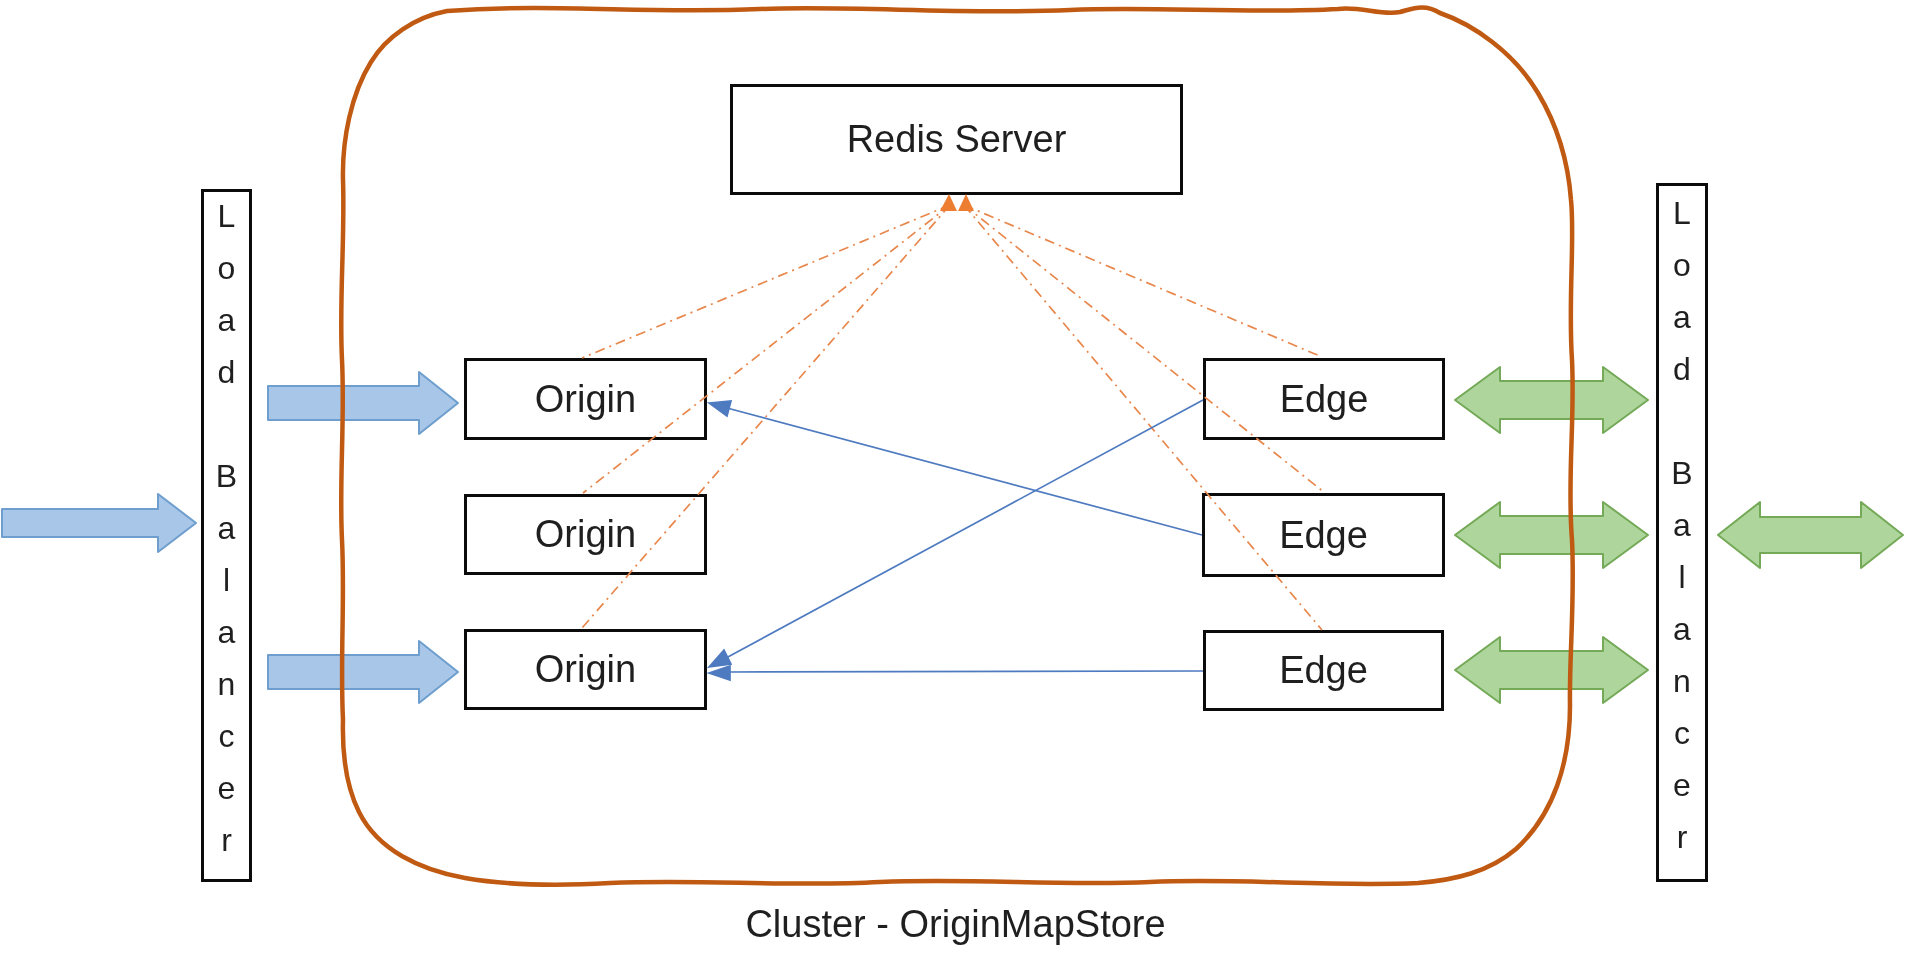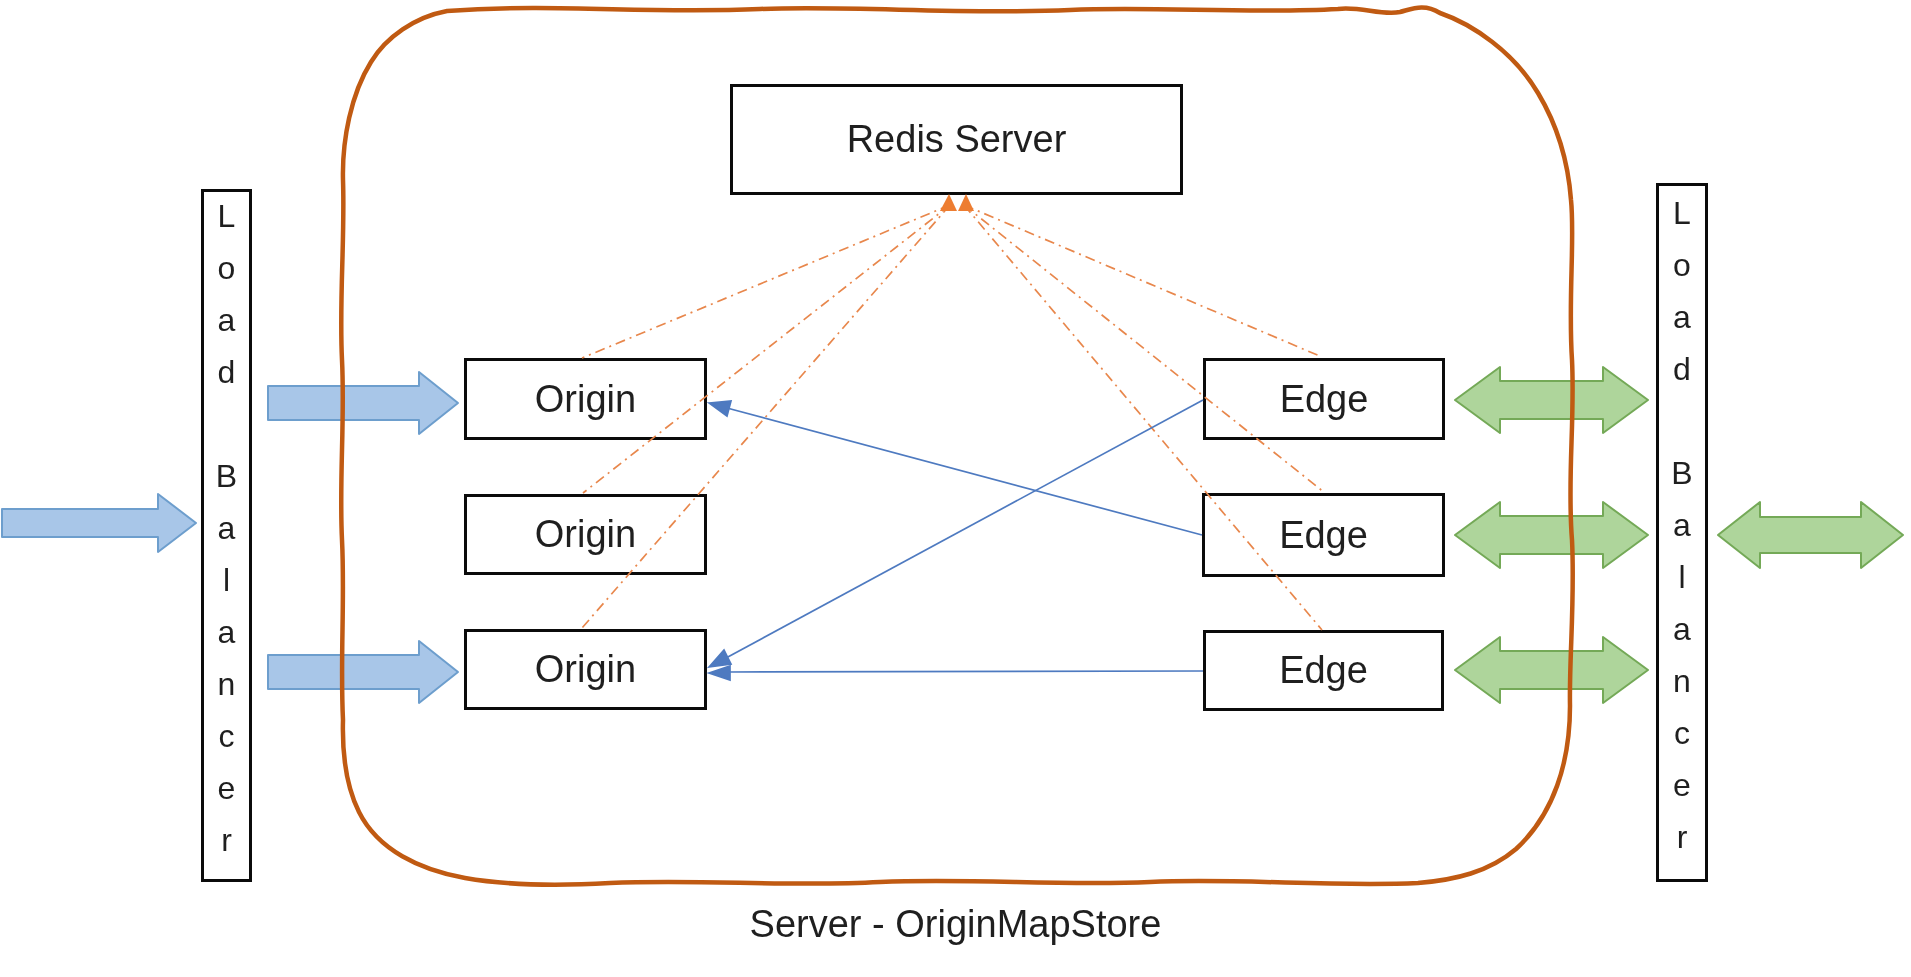--- a/index.html
+++ b/index.html
@@ -68,21 +68,21 @@
     <span>Edge</span>
   </div>
   <div class="node" style="left:1203px;top:630px;width:241px;height:81px;">
     <span>Edge</span>
   </div>
 
   <div class="node lb" style="left:201px;top:189px;width:51px;height:693px;">Load Balancer</div>
 
   <div class="node lb" style="left:1656px;top:183px;width:52px;height:699px;">Load Balancer</div>
 
-  <div id="caption">Server - OriginMapStore</div>
+  <div id="caption">Cluster - OriginMapStore</div>
 
   <svg id="overlay" width="1911" height="977" viewBox="0 0 1911 977">
 
     <path d="M2,509 L158,509 L158,494 L196,523 L158,552 L158,537 L2,537 Z" fill="var(--blue-arrow-fill)" stroke="var(--blue-arrow-stroke)" stroke-width="2" stroke-linejoin="round"></path>
     <path d="M268,386 L419,386 L419,372 L458,403 L419,434 L419,420 L268,420 Z" fill="var(--blue-arrow-fill)" stroke="var(--blue-arrow-stroke)" stroke-width="2" stroke-linejoin="round"></path>
     <path d="M268,655 L419,655 L419,641 L458,672 L419,703 L419,689 L268,689 Z" fill="var(--blue-arrow-fill)" stroke="var(--blue-arrow-stroke)" stroke-width="2" stroke-linejoin="round"></path>
 
     <path d="M1455,400 L1500,367 L1500,381 L1603,381 L1603,367 L1648,400 L1603,433 L1603,419 L1500,419 L1500,433 Z" fill="var(--green-arrow-fill)" stroke="var(--green-arrow-stroke)" stroke-width="2" stroke-linejoin="round"></path>
     <path d="M1455,535 L1500,502 L1500,516 L1603,516 L1603,502 L1648,535 L1603,568 L1603,554 L1500,554 L1500,568 Z" fill="var(--green-arrow-fill)" stroke="var(--green-arrow-stroke)" stroke-width="2" stroke-linejoin="round"></path>
     <path d="M1455,670 L1500,637 L1500,651 L1603,651 L1603,637 L1648,670 L1603,703 L1603,689 L1500,689 L1500,703 Z" fill="var(--green-arrow-fill)" stroke="var(--green-arrow-stroke)" stroke-width="2" stroke-linejoin="round"></path>

